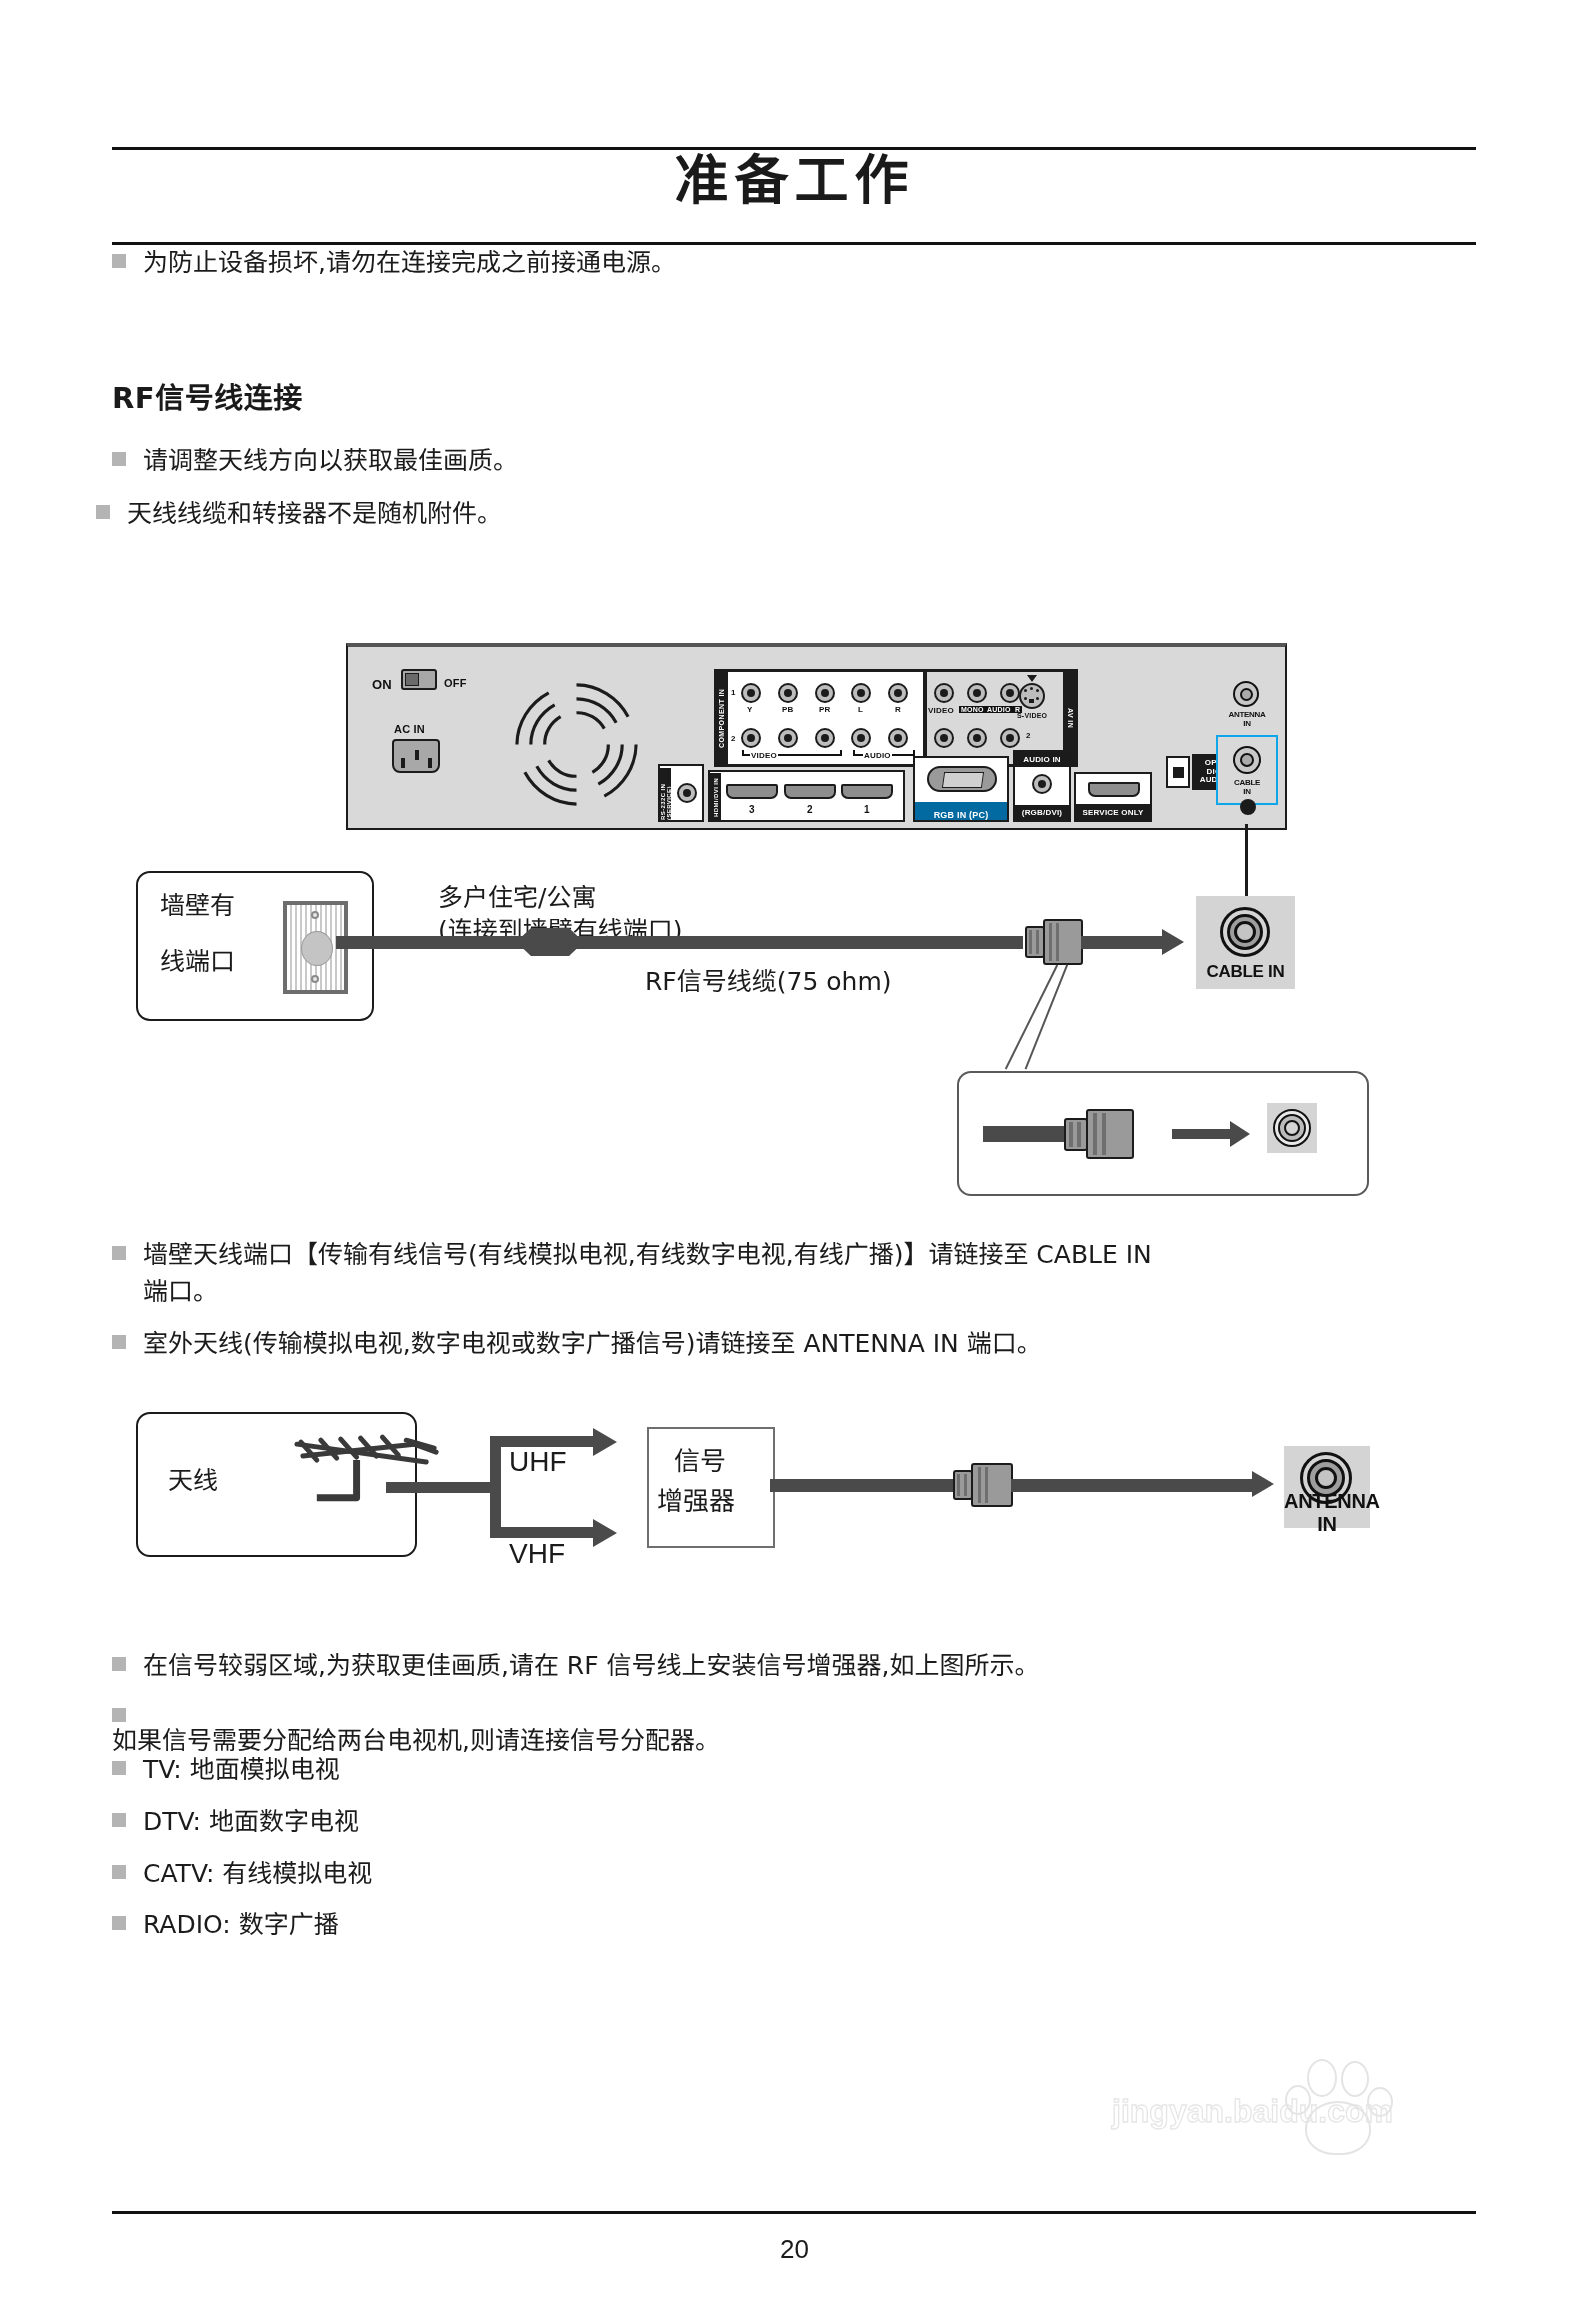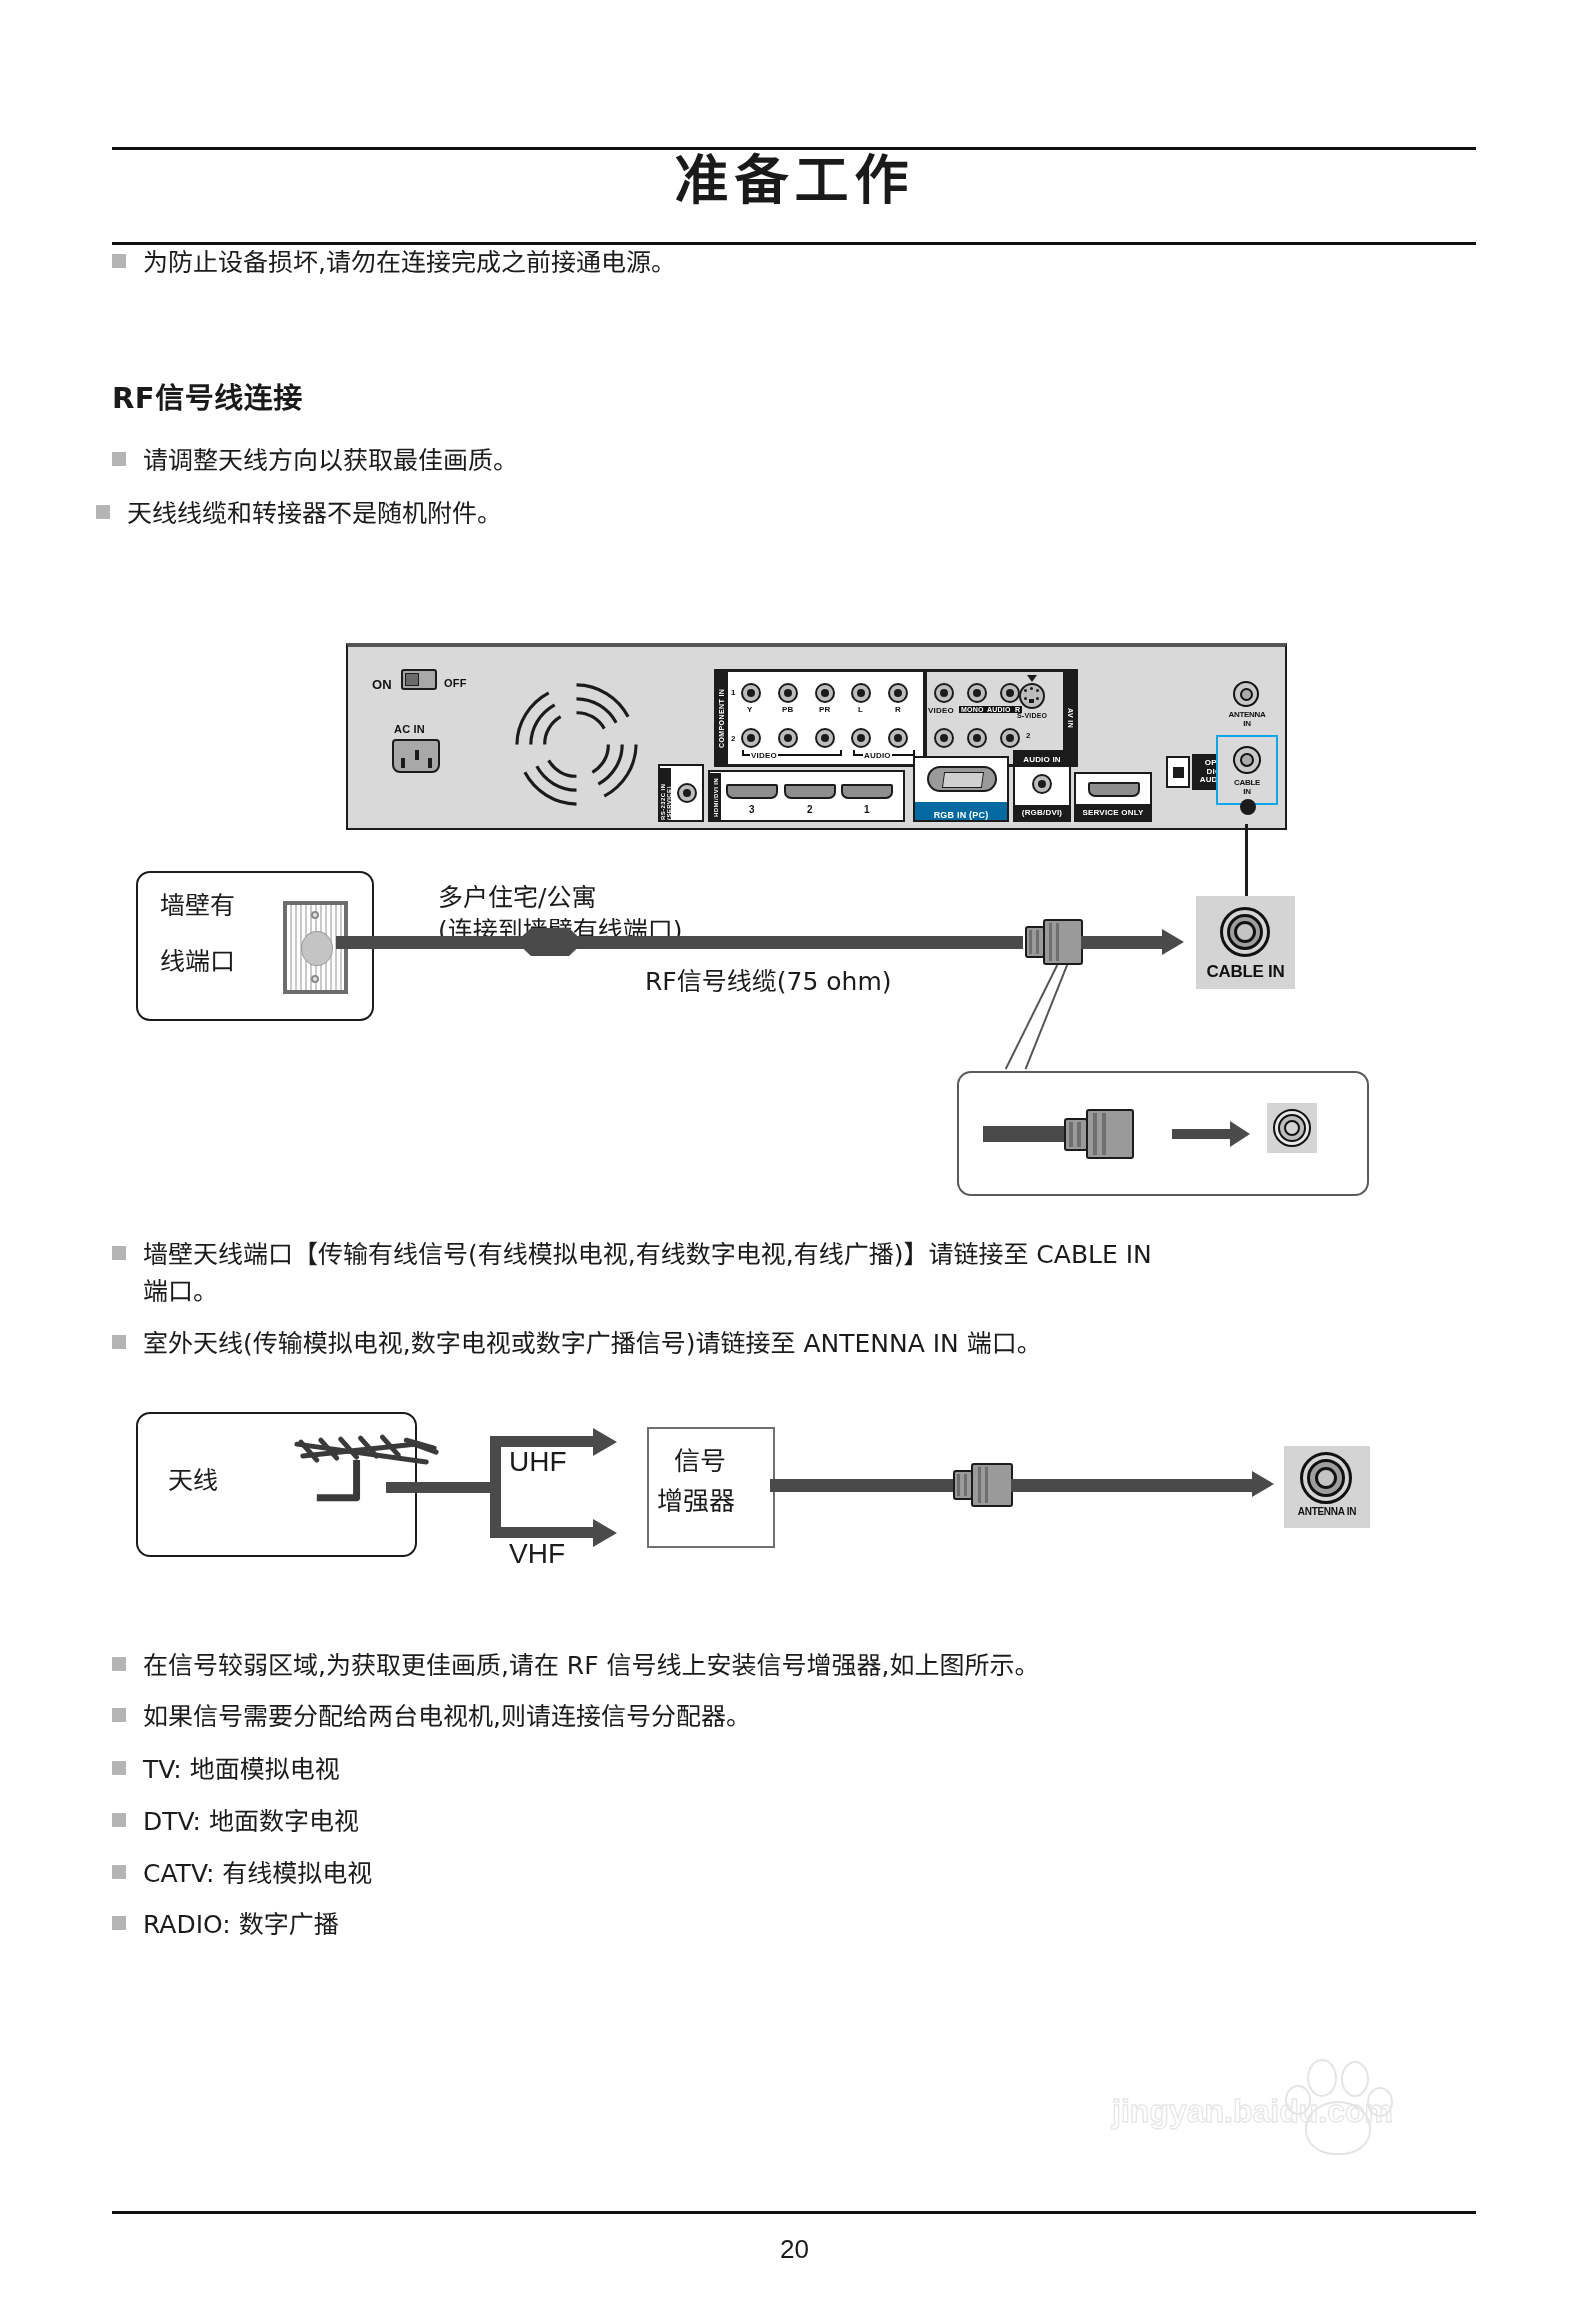--- a/index.html
+++ b/index.html
@@ -444,28 +444,28 @@
     <div class="rib" style="left:25px;top:6px;width:3px;height:36px;"></div>
     <div class="rib" style="left:32px;top:6px;width:3px;height:36px;"></div>
   </div>
   <div class="cable" style="left:1011px;top:1479px;width:245px;height:13px;"></div>
   <div class="arrowhead" style="left:1252px;top:1471px;border-left-width:22px;border-top-width:13px;border-bottom-width:13px;"></div>
 
   <div class="greybg" style="left:1284px;top:1446px;width:86px;height:82px;">
     <div style="position:absolute;left:16px;top:6px;width:52px;height:52px;border-radius:50%;border:3px solid #111;box-sizing:border-box;background:#d4d4d4;"></div>
     <div style="position:absolute;left:23px;top:13px;width:38px;height:38px;border-radius:50%;border:3px solid #111;box-sizing:border-box;background:#9e9e9e;"></div>
     <div style="position:absolute;left:31px;top:21px;width:22px;height:22px;border-radius:50%;border:3px solid #111;box-sizing:border-box;background:#c4c4c4;"></div>
-    <span class="portcap" style="left:0;top:60px;width:86px;font-size:10px;">ANTENNA IN</span>
+    <span class="portcap" style="left:0;top:44px;width:86px;font-size:20px;">ANTENNA IN</span>
   </div>
 
   <div class="bullet-row" style="left:112px;top:1647px;width:1373px;">
     <span class="bsq"></span>
     <span class="btext btext-cn">在信号较弱区域,为获取更佳画质,请在 RF 信号线上安装信号增强器,如上图所示。</span>
   </div>
-  <div class="bullet-row" style="left:112px;top:1698px;width:1373px;">
+  <div class="bullet-row" style="left:112px;top:1698px;width:1373px;flex-direction:column;">
     <span class="bsq"></span>
     <span class="btext btext-cn">如果信号需要分配给两台电视机,则请连接信号分配器。</span>
   </div>
   <div class="bullet-row" style="left:112px;top:1751px;width:1373px;">
     <span class="bsq"></span>
     <span class="btext btext-cn">TV: 地面模拟电视</span>
   </div>
   <div class="bullet-row" style="left:112px;top:1803px;width:1373px;">
     <span class="bsq"></span>
     <span class="btext btext-cn">DTV: 地面数字电视</span>

